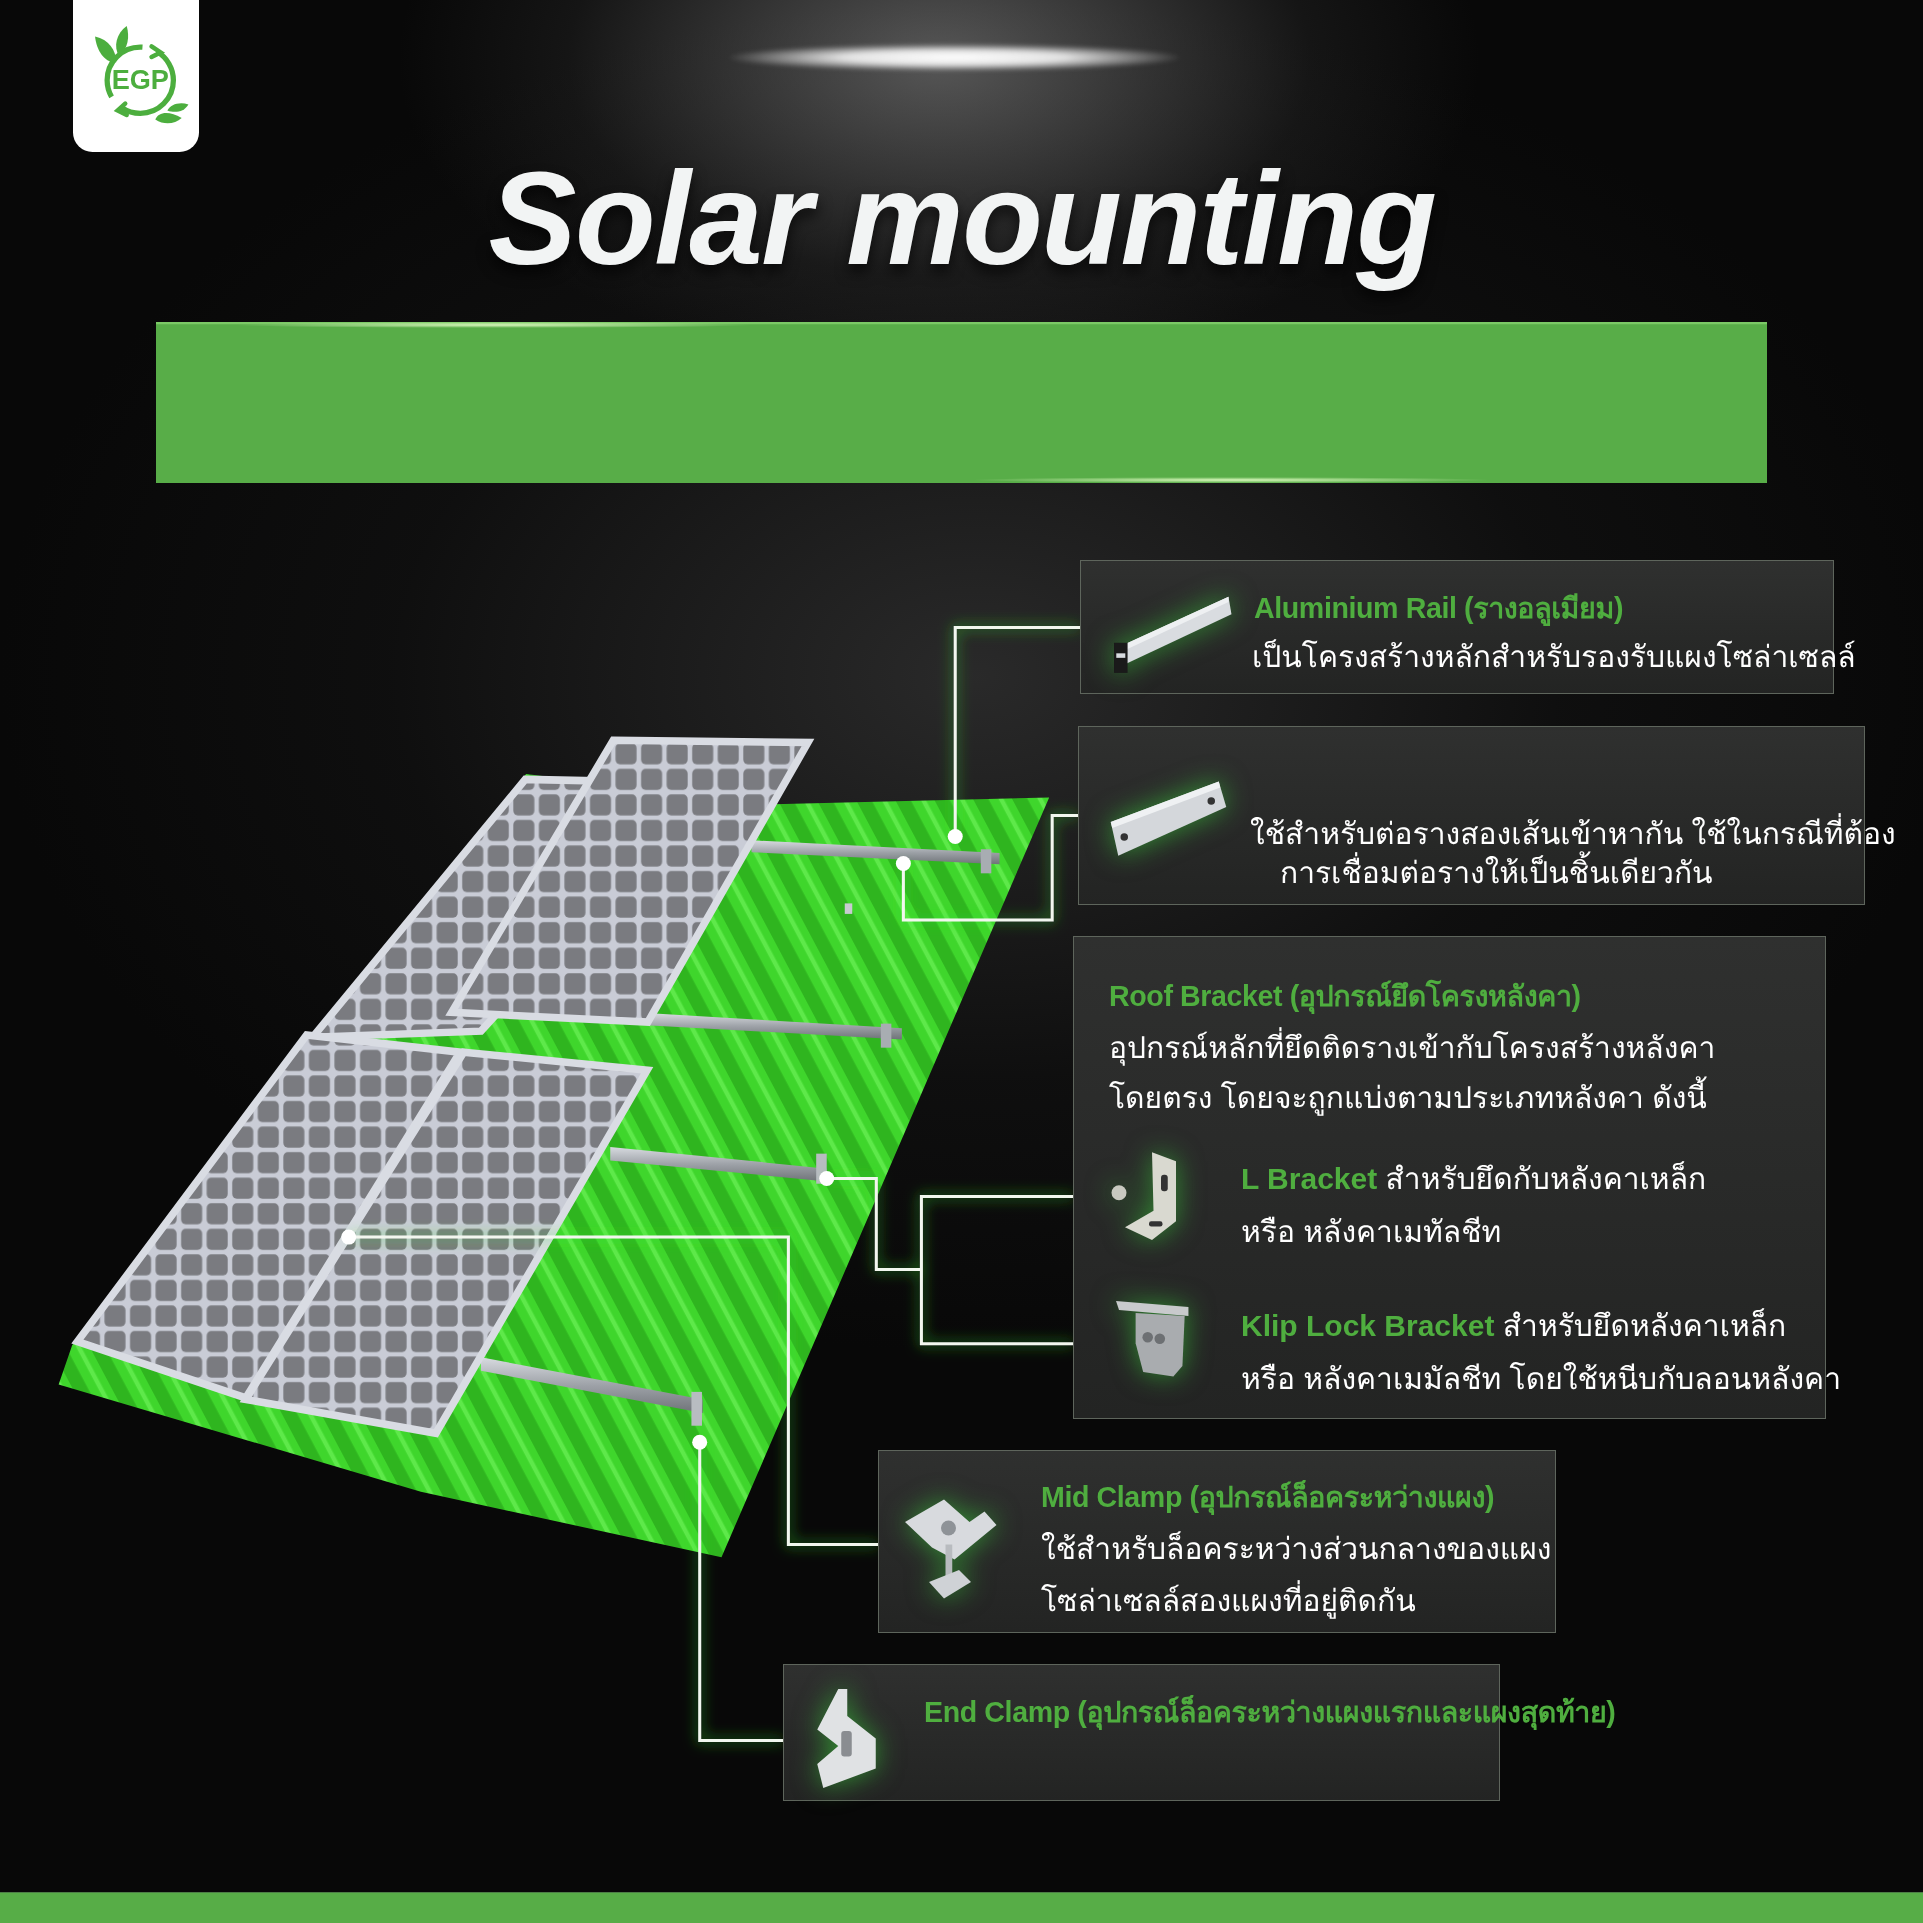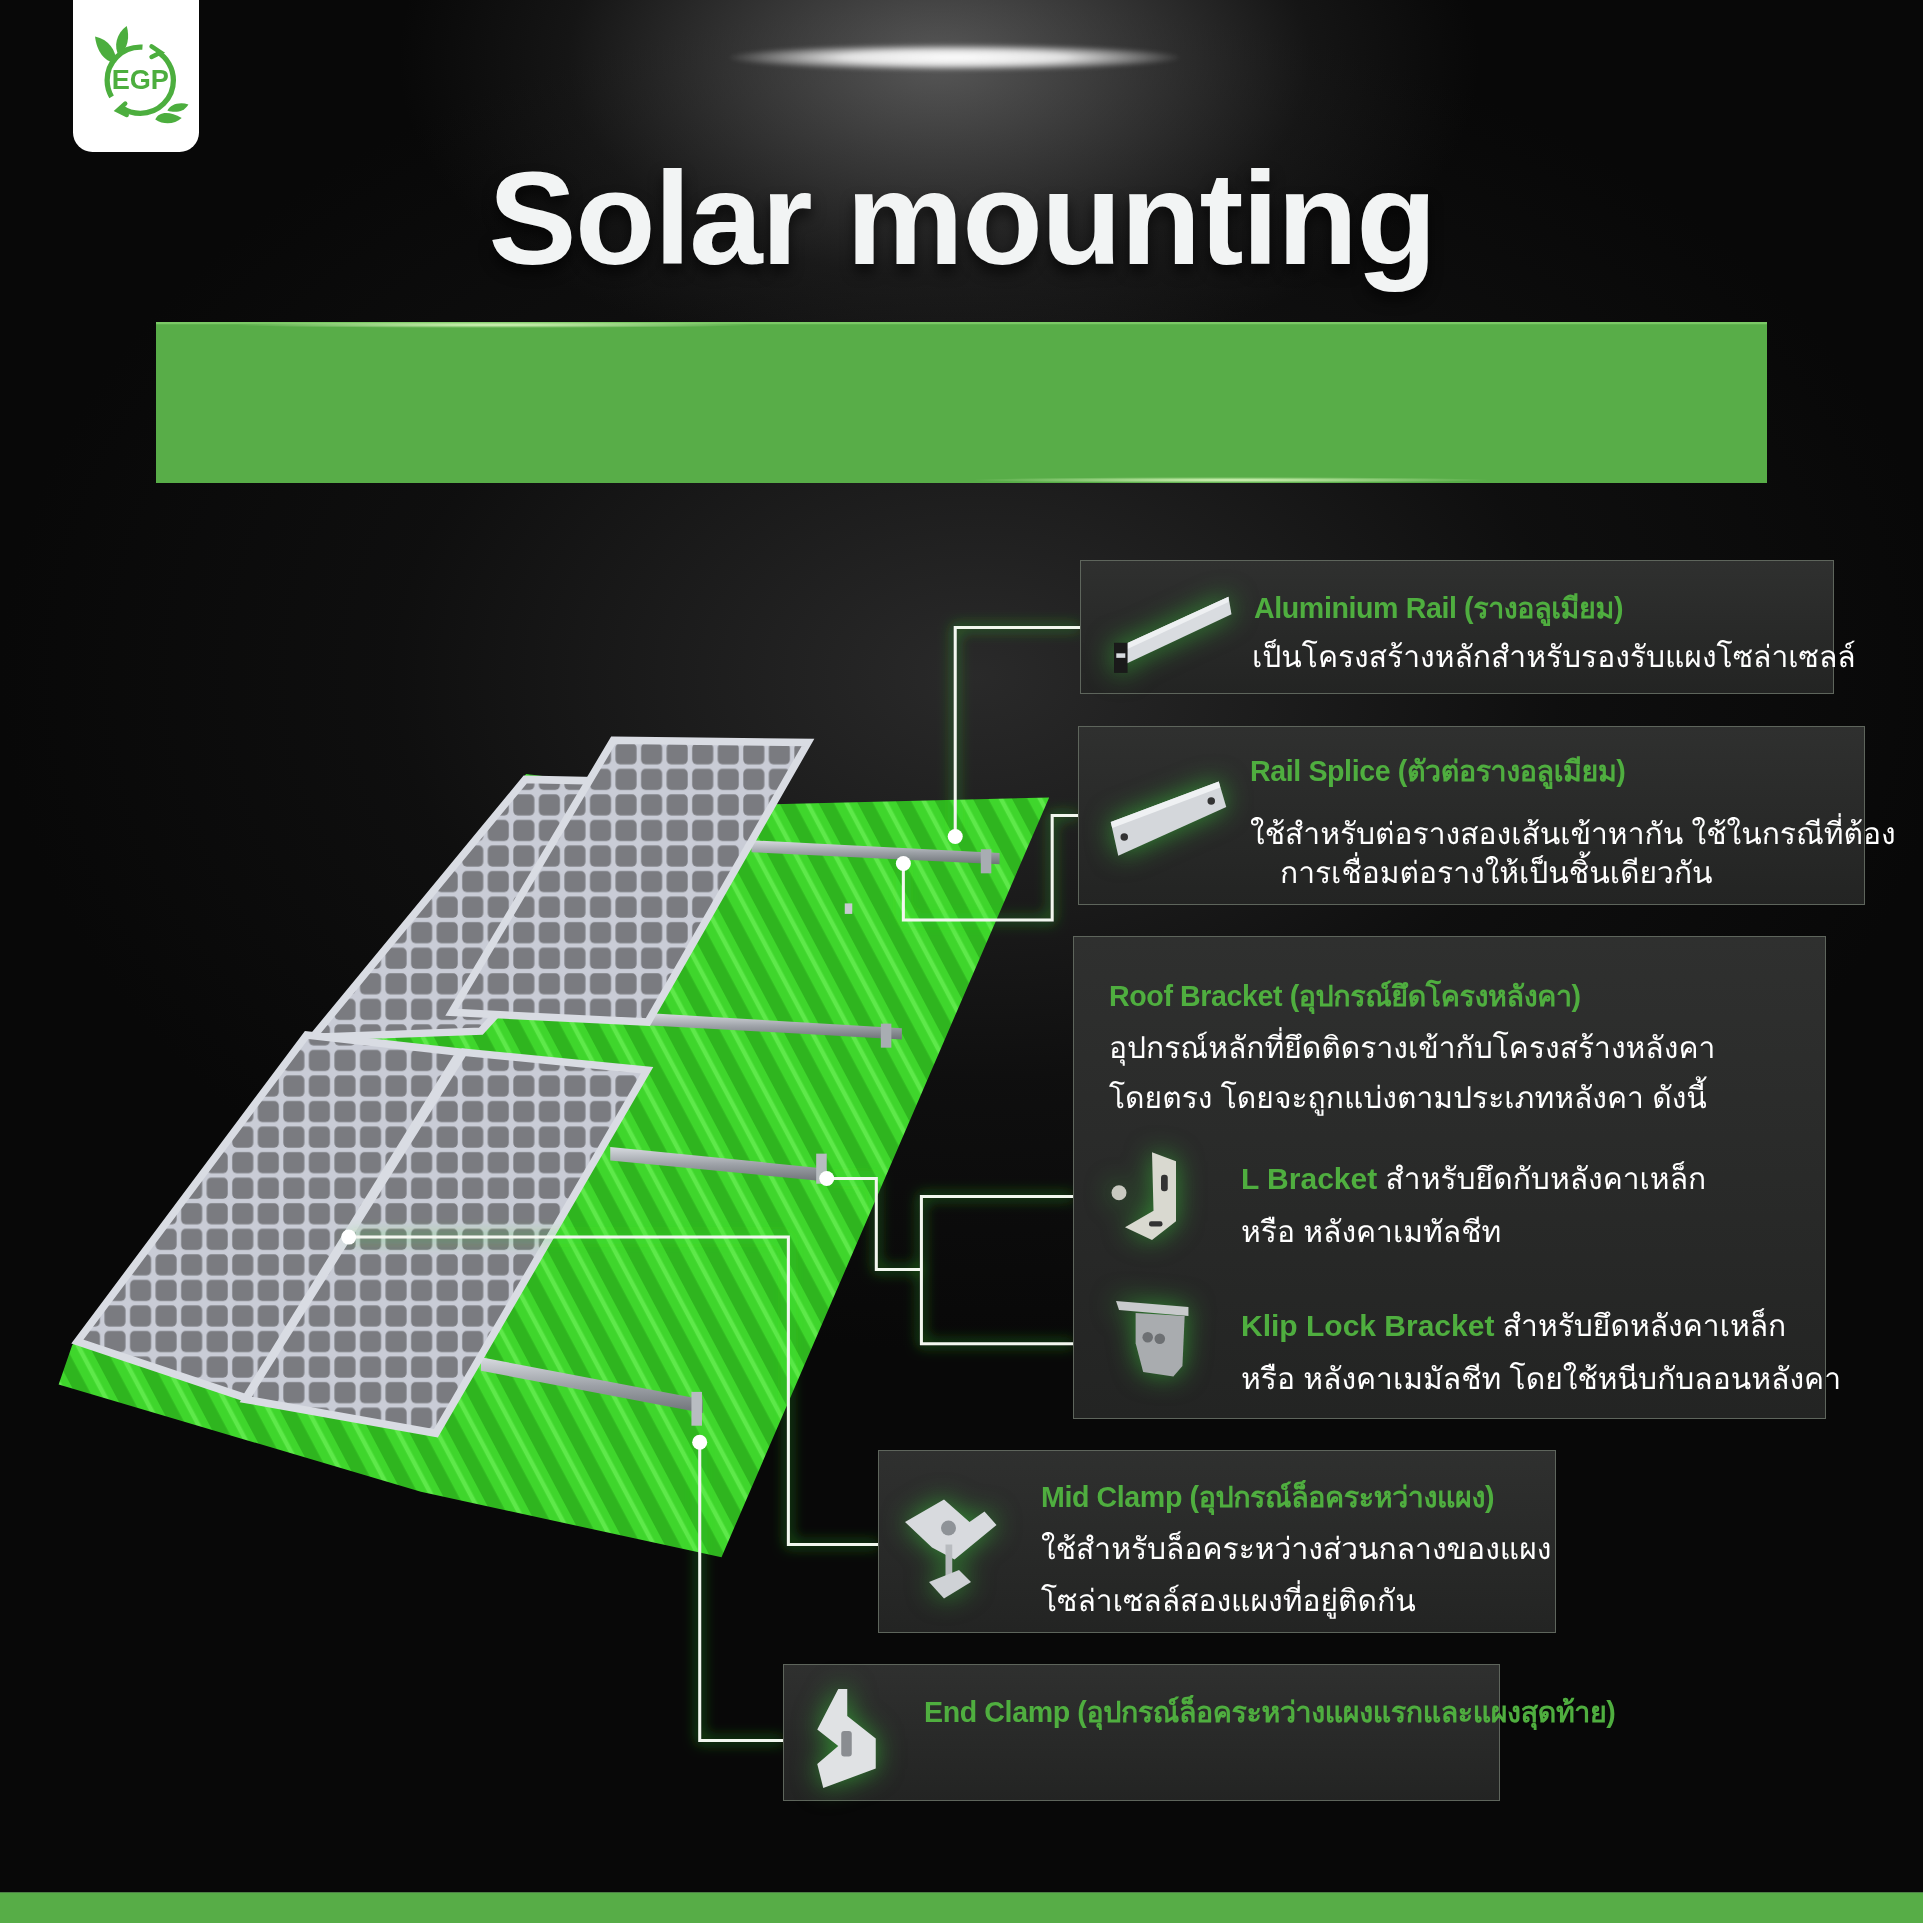--- a/index.html
+++ b/index.html
@@ -20,21 +20,21 @@
     background:radial-gradient(ellipse at center, #ffffff 0%, rgba(255,255,255,0.85) 35%, rgba(255,255,255,0) 72%);
     filter:blur(2.3px);
   }
   .logo {
     position:absolute; left:73px; top:-15px; width:126px; height:167px;
     background:#ffffff; border-radius:0 0 19.5px 19.5px;
     display:flex; align-items:center; justify-content:center;
   }
   .title {
     position:absolute; left:0; top:143px; width:1924px; text-align:center;
-    font-size:132px; font-weight:bold; letter-spacing:-1.5px;
+    font-size:132px; font-weight:bold; font-style:italic; letter-spacing:-1.5px;
     color:#f2f4f4;
     text-shadow: 0 7.5px 13.5px rgba(0,0,0,0.65);
   }
   .subtitle-banner {
     position:absolute; left:156px; top:322px; width:1611px; height:161px;
     background:#58ad48;
     box-shadow: inset 0 2.3px 0 rgba(190,255,160,0.35);
   }
   .subtitle-banner .glow-top { position:absolute; left:75px; top:0; width:526px; height:6px;
     background:radial-gradient(ellipse at center, rgba(230,255,200,0.9), rgba(230,255,200,0) 70%); }
@@ -171,21 +171,20 @@
   <div class="line" style="left:171px; top:72px;">เป็นโครงสร้างหลักสำหรับรองรับแผงโซล่าเซลล์</div>
 </div>
 
 <div class="card" style="left:1078px; top:726px; width:787px; height:179px;">
   <svg class="prod" style="left:27px; top:50px;" width="128" height="90" viewBox="0 0 170 120">
     <polygon points="6,60 150,6 160,40 16,105" fill="#d4d7db"></polygon>
     <polygon points="6,60 150,6 152,14 8,68" fill="#eff1f3"></polygon>
     <circle cx="140" cy="32" r="5" fill="#333"></circle>
     <circle cx="24" cy="80" r="5" fill="#333"></circle>
   </svg>
-  <div class="head" style="left:171px; top:21px;">Rail Splice (ตัวต่อรางอลูเมียม)</div>
   <div class="line" style="left:171px; top:69px;margin-top:14px;">ใช้สำหรับต่อรางสองเส้นเข้าหากัน ใช้ในกรณีที่ต้อง</div>
   <div class="line" style="left:171px; top:122px;margin-left:30px;">การเชื่อมต่อรางให้เป็นชิ้นเดียวกัน</div>
 </div>
 
 <div class="card" style="left:1073px; top:936px; width:753px; height:483px;">
   <div class="head" style="left:35px; top:36px;">Roof Bracket (อุปกรณ์ยึดโครงหลังคา)</div>
   <div class="line" style="left:35px; top:87px;">อุปกรณ์หลักที่ยึดติดรางเข้ากับโครงสร้างหลังคา</div>
   <div class="line" style="left:35px; top:137px;">โดยตรง โดยจะถูกแบ่งตามประเภทหลังคา ดังนี้</div>
 
   <div>

